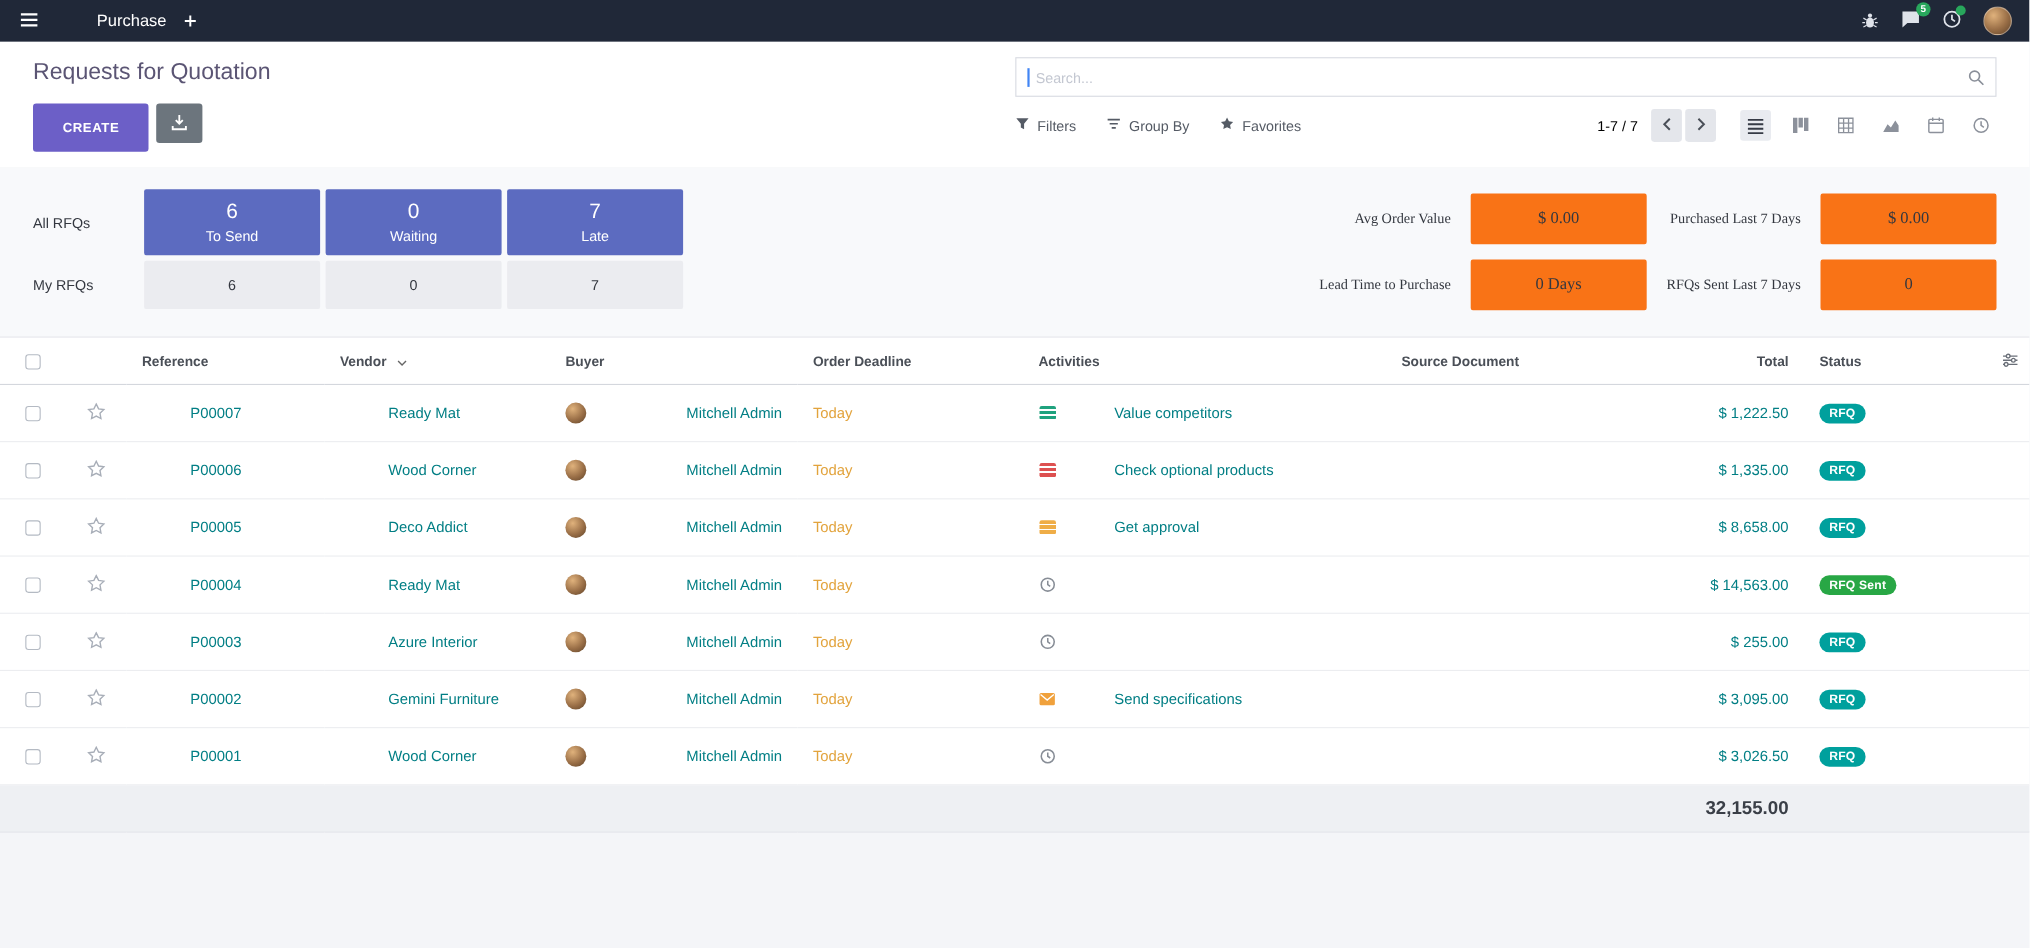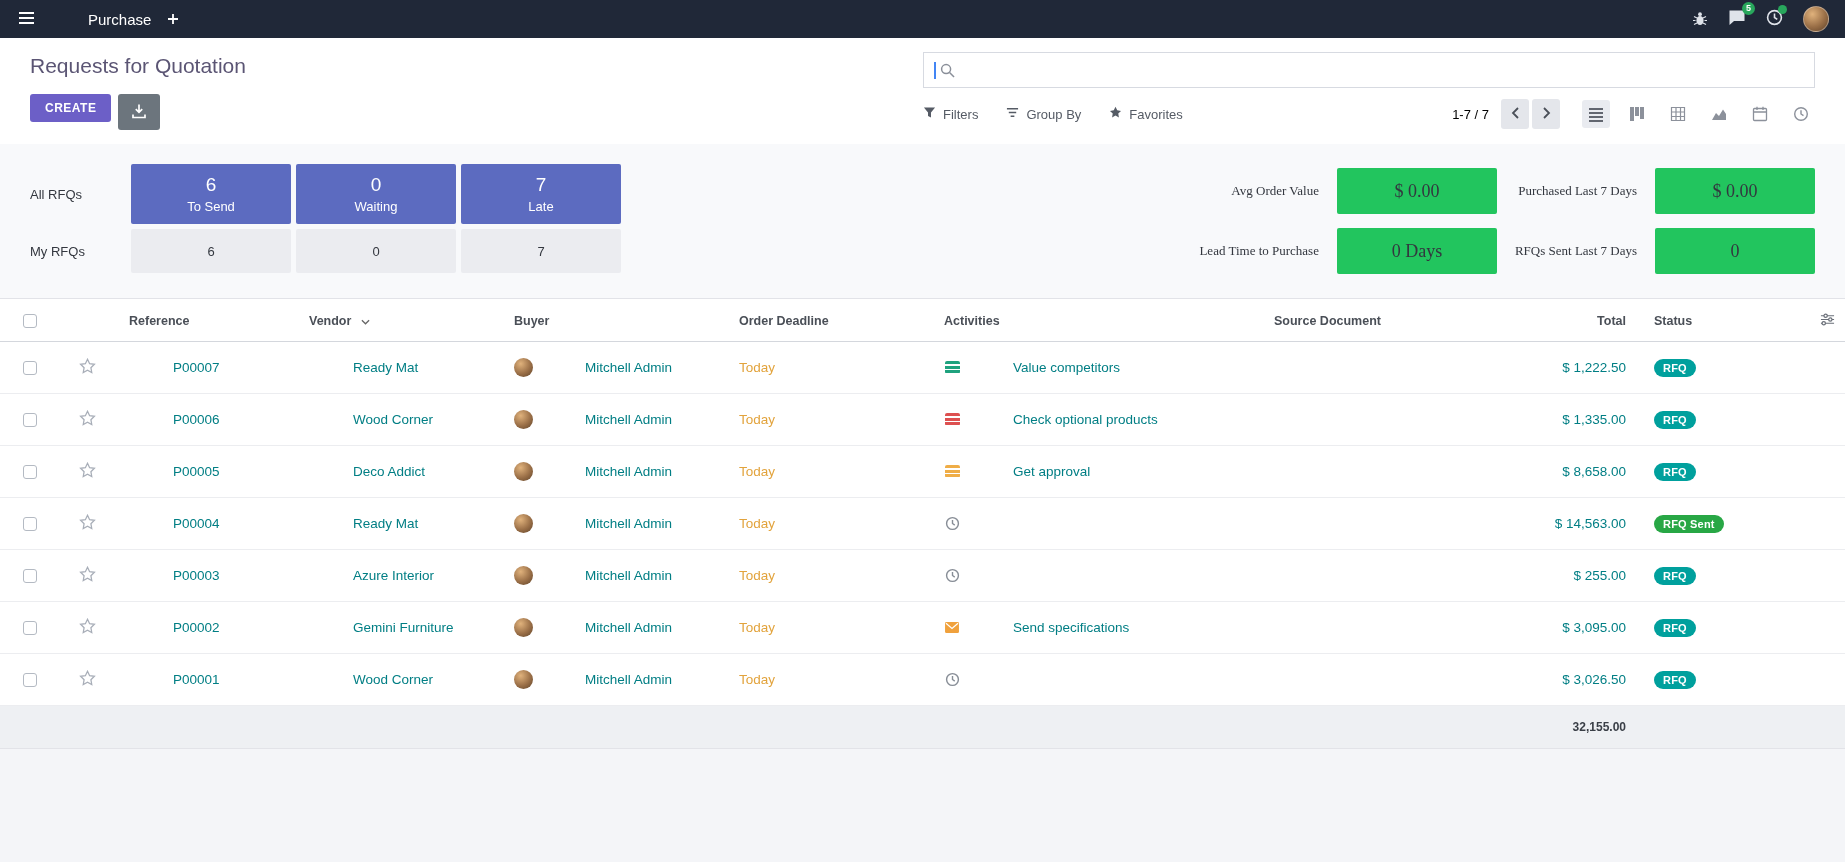--- a/index.html
+++ b/index.html
@@ -33,21 +33,21 @@
     border:1px solid rgba(255,255,255,.35);
   }
 
   
   .control-panel { background:#fff; padding:14px 30px 14px; display:flex; justify-content:space-between; }
   .cp-left { display:flex; flex-direction:column; gap:16px; }
   .page-title { margin:2px 0 0; font-size:21px; font-weight:400; color:#5b5574; }
   .cp-buttons { display:flex; gap:7px; }
   .btn-create {
     background:#6c5fc7; color:#fff; border:none; border-radius:3px;
-    font-size:12px; font-weight:700; letter-spacing:.5px; padding:0 15px; height:28px;
+    font-size:12px; font-weight:700; letter-spacing:.5px; padding:0 27px; height:44px;
   }
   .btn-export {
     background:#6c757d; color:#fff; border:none; border-radius:3px;
     width:42px; height:36px; display:flex; align-items:center; justify-content:center;
   }
   .cp-right { width:892px; display:flex; flex-direction:column; gap:11px; }
   .search-box {
     height:36px; border:1px solid #d7dae1; background:#fff;
     display:flex; align-items:center; padding:0 10px; gap:4px;
   }
@@ -78,40 +78,40 @@
   .dash-card {
     background:#5c6bc0; color:#fff; border:none; border-radius:2px;
     display:flex; flex-direction:column; align-items:center; justify-content:center; gap:3px;
   }
   .dash-card-value { font-size:19px; }
   .dash-card-label { font-size:13px; }
   .dash-sub { background:#ebecf0; border:none; border-radius:2px; font-size:13px; color:#33373f; }
   .kpi-grid { display:grid; grid-template-columns:auto 160px auto 160px; gap:14px 18px; align-items:center; margin-top:4px;font-family:Liberation Serif, serif; }
   .kpi-label { font-size:13px; color:#33373f; text-align:right; }
   .kpi-value {
-    background:#22c55e; height:46px; border-radius:2px;
-    display:flex; align-items:center; justify-content:center; font-size:18px; color:#33373f; cursor:pointer;
+    background:#f97316; height:46px; border-radius:2px;
+    display:flex; align-items:center; justify-content:center; font-size:15px; color:#33373f; cursor:pointer;
   }
 
   
   .list-view { background:#fff; }
   table { width:100%; border-collapse:collapse; table-layout:fixed; }
   thead th {
     font-size:12.5px; font-weight:700; color:#4a4f57; text-align:left;
     padding:13px 14px 11px; border-bottom:1px solid #d4d7dd; white-space:nowrap; cursor:pointer;
   }
   th.c-center, td.c-center { text-align:center; padding-left:4px; padding-right:4px; }
   th.c-right, td.c-right { text-align:right; }
   tbody td { font-size:13.5px; padding:0 14px; height:52px; border-bottom:1px solid #ecedf0; white-space:nowrap; overflow:hidden; }
   a.teal, .teal a { color:#017e84; }
   .deadline { color:#e2a33c; }
   .amount { color:#017e84; }
   .checkbox { display:inline-block; width:14px; height:14px; border:1px solid #b4bac3; border-radius:3px; background:#fff; vertical-align:middle; cursor:pointer; }
   .star-btn { background:none; border:none; padding:0; display:inline-flex; color:#a8aeb8; }
-  .buyer-cell { display:flex; align-items:center; gap:8px; }
+  .buyer-cell { display:flex; align-items:center; gap:8px;justify-content:space-between; }
   .buyer-avatar {
     width:19px; height:19px; border-radius:50%; flex:0 0 auto;
     background:radial-gradient(circle at 35% 30%, #e0b27c 0%, #9a6f47 55%, #5d4128 100%);
   }
   .sort-icon { margin-left:6px; color:#666; }
   .act-cell { display:flex; align-items:center; gap:9px; }
   .act-icon { display:inline-flex; width:16px; height:15px; align-items:center; justify-content:center; }
   .act-icon .bars { display:none; width:15px; height:13px; border-radius:2px; }
   .act-icon[data-variant="list-teal"]  .bars { display:block; background:repeating-linear-gradient(to bottom,#1fa27e 0 3px,#fff 3px 4.6px); }
   .act-icon[data-variant="list-red"]   .bars { display:block; background:repeating-linear-gradient(to bottom,#dd5050 0 3px,#fff 3px 4.6px); }
@@ -119,21 +119,21 @@
   .act-icon .clock-svg { display:none; }
   .act-icon[data-variant="clock"] .clock-svg { display:block; }
   .act-icon .mail-svg { display:none; }
   .act-icon[data-variant="mail"] .mail-svg { display:block; }
   .act-label { color:#017e84; font-size:13.5px; }
   .badge {
     display:inline-block; background:#00a09d; color:#fff; font-size:11px; font-weight:700;
     padding:3px 9px; border-radius:11px; letter-spacing:.2px;
   }
   .badge[data-status="sent"] { background:#28a745; }
-  tr.footer-row td { background:#eef0f3; border-top:1px solid #dadde2; border-bottom:1px solid #e2e3e8; height:43px; font-weight:700; color:#3a3f47; font-size:12px; }
+  tr.footer-row td { background:#eef0f3; border-top:1px solid #dadde2; border-bottom:1px solid #e2e3e8; height:43px; font-weight:700; color:#3a3f47; font-size:17px; }
   .adjust-btn { background:none; border:none; color:#6a6f78; padding:0; display:inline-flex; }
 </style>
 </head>
 <body>
 
 <nav class="navbar">
   <div class="nav-left">
     <button class="nav-icon-btn">
       <span>
         <svg width="17" height="14" viewBox="0 0 17 14">
@@ -188,20 +188,21 @@
               <path d="M8 1.5v7.5M4.8 6.2L8 9.4l3.2-3.2"></path>
               <path d="M2 11.5v3h12v-3"></path>
             </svg>
         </span>
       </button>
     </div>
   </div>
   <div class="cp-right">
     <div class="search-box">
       <span class="caret"></span>
+      <input placeholder="Search..." style="">
       <span style="color:#8a8f99;display:flex;">
         <svg width="15" height="15" viewBox="0 0 16 16" fill="none" stroke="currentColor" stroke-width="1.6">
             <circle cx="6.5" cy="6.5" r="4.8"></circle>
             <path d="M10.2 10.2L15 15"></path>
           </svg>
       </span>
     </div>
     <div class="cp-controls">
       <div class="search-opts">
         <button class="opt-btn">

